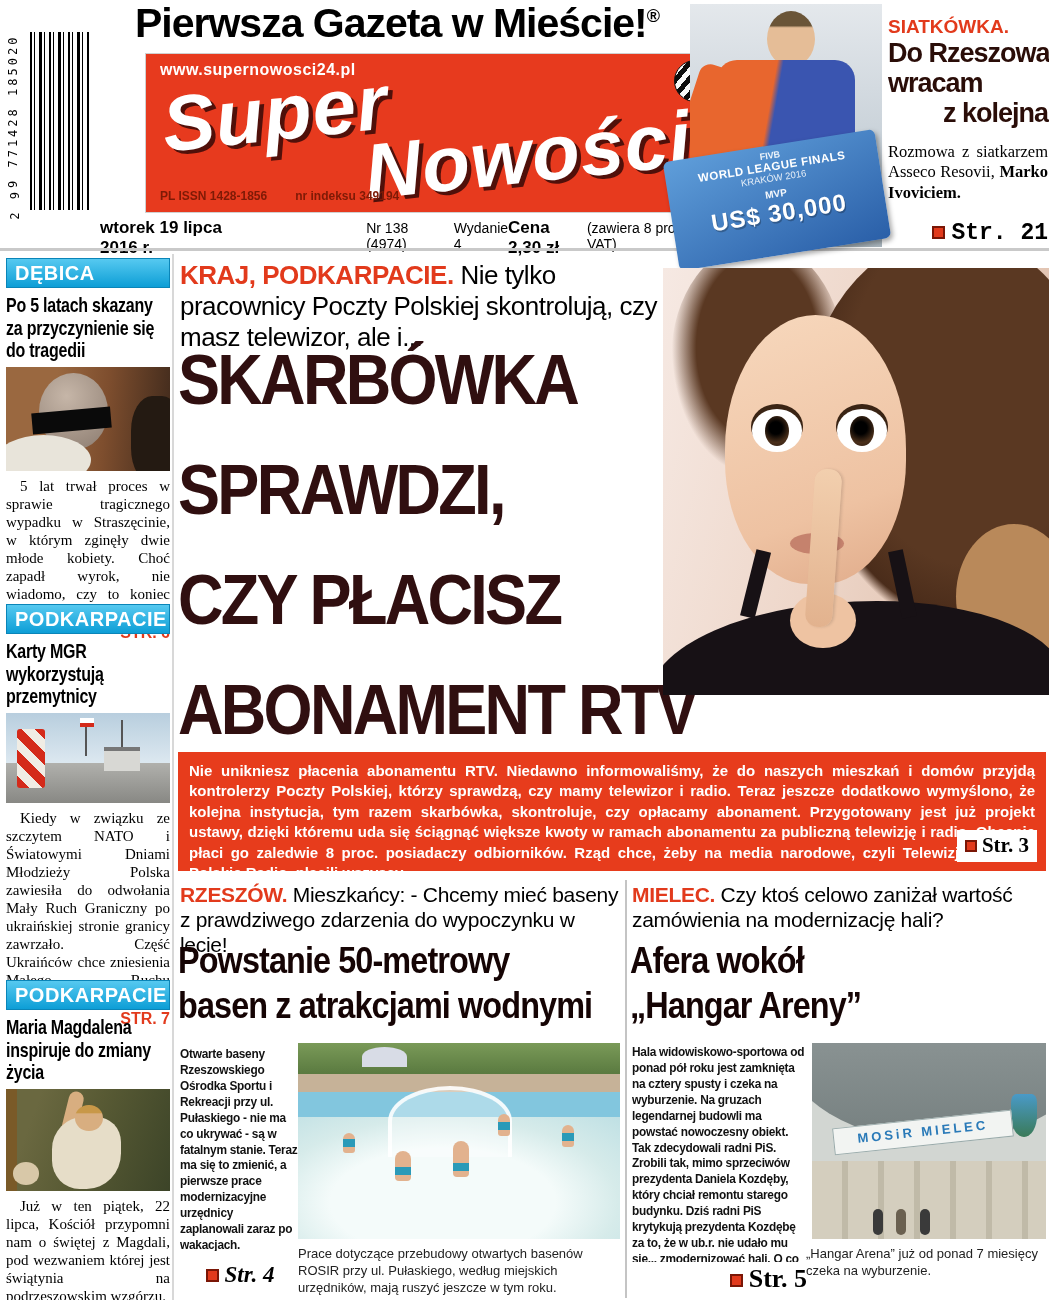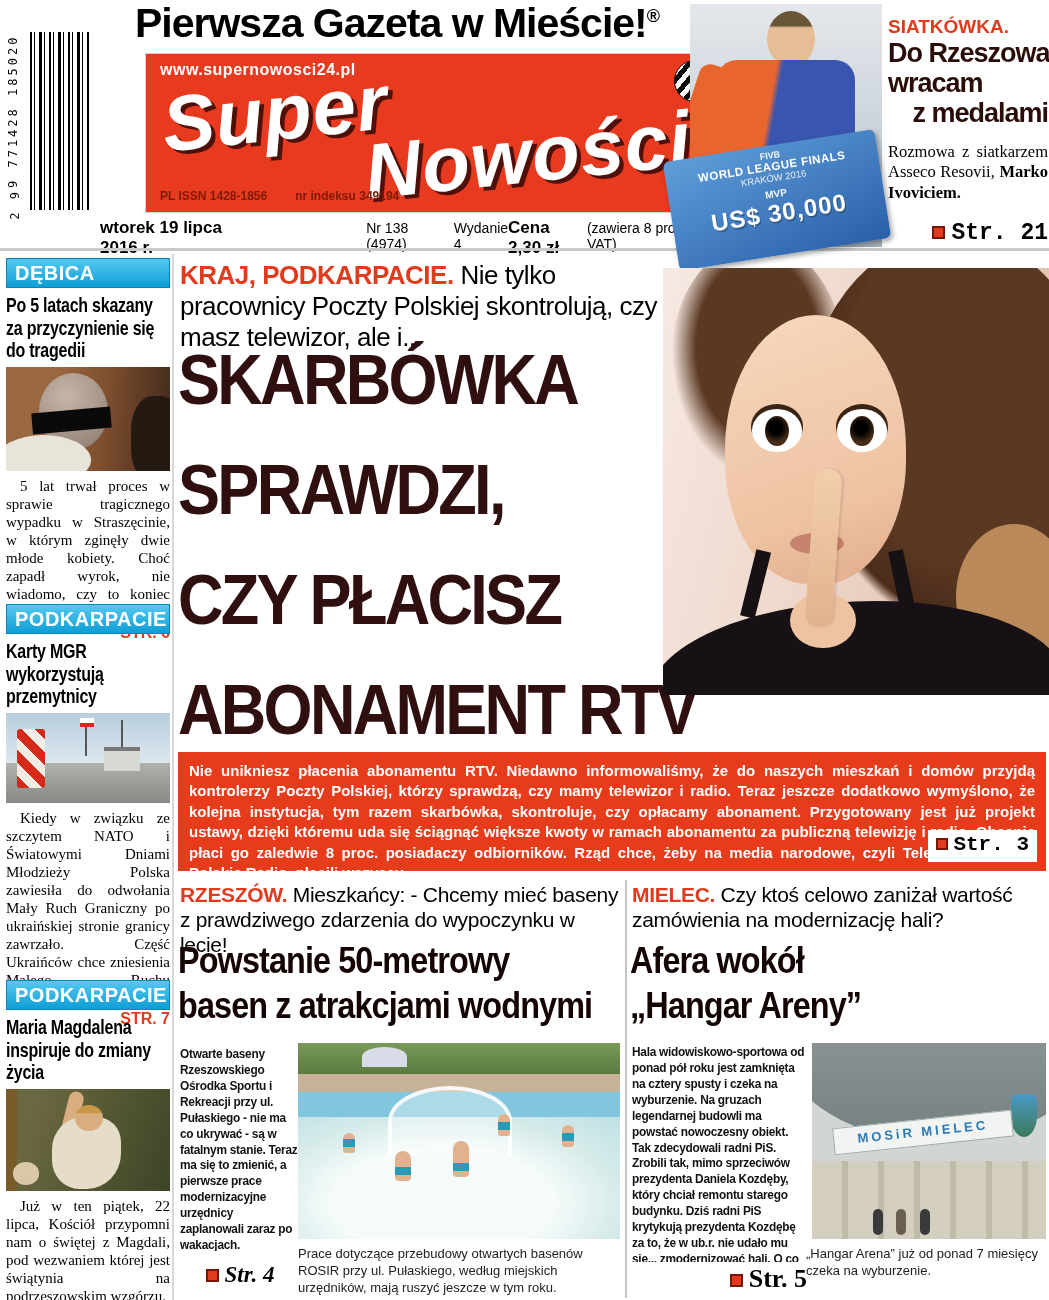--- a/index.html
+++ b/index.html
@@ -124,21 +124,21 @@
   .g-top{position:absolute;left:-4%;bottom:-4%;width:108%;height:26%;background:#171115;
          border-radius:55% 45% 0 0/90% 70% 0 0;}
   .strap{position:absolute;width:4%;height:16%;background:#171115;bottom:18%;}
   .strap-l{left:22%;transform:rotate(14deg);} .strap-r{left:60%;transform:rotate(-12deg);}
   .girl-caption{left:672px;top:699px;width:356px;border:2px solid #8a8a8a;background:#fff;
                 padding:5px 8px;font-size:13.5px;font-weight:700;line-height:1.32;color:#1a1a1a;}
   .summary-box{left:178px;top:752px;width:868px;height:119px;background:#e73c1c;color:#fff;
                padding:9px 11px;font-size:15px;font-weight:700;line-height:1.36;box-sizing:border-box;
                text-align:justify;overflow:hidden;}
   .sum-ref{position:absolute;right:9px;bottom:9px;background:#fff;color:#000;padding:1px 8px 2px;
-           font-family:Liberation Mono, monospace;font-weight:700;font-size:21px;}
+           font-family:Liberation Serif, serif;font-weight:700;font-size:21px;}
   .sum-ref .sq{width:12px;height:12px;margin-right:5px;}
 
   
   .bottom-vrule{left:625px;top:880px;width:2px;height:418px;background:#c4c4c4;}
   .story-kicker{font-size:21px;line-height:1.2;letter-spacing:-.3px;}
   .story-hl{font-size:36px;font-weight:800;line-height:1.25;letter-spacing:-1px;color:#150404;
             white-space:nowrap;transform:scaleX(.9);transform-origin:left top;}
   .rz-kicker{left:180px;top:882px;width:445px;}
   .rz-headline{left:178px;top:938px;}
   .rz-body{left:180px;top:1046px;width:134px;height:205px;overflow:hidden;font-size:13.5px;font-weight:700;
@@ -224,21 +224,21 @@
       <div class="ck3">KRAKÓW 2016</div>
       <div class="ck4">MVP</div>
       <div class="ck5">US$ 30,000</div>
     </div>
   </div>
 
   <div class="abs vb-text">
     <div class="vb-kicker">SIATKÓWKA.</div>
     <div class="vb-line">Do Rzeszowa</div>
     <div class="vb-line">wracam</div>
-    <div class="vb-line" style="text-align:right">z medalami</div>
+    <div class="vb-line" style="text-align:right">z kolejna</div>
     <div class="vb-teaser"><span>Rozmowa z siatkarzem Asseco Resovii, </span><b>Marko Ivoviciem.</b></div>
     <div class="vb-ref pageref"><span class="sq"></span><span>Str. 21</span></div>
   </div>
 
   <div class="abs vrule-side"></div>
 
   <div class="abs side s1">
     <div class="side-bar">DĘBICA</div>
     <div class="side-headline">Po 5 latach skazany za przyczynienie się do tragedii</div>
     <div class="side-photo ph-man">

